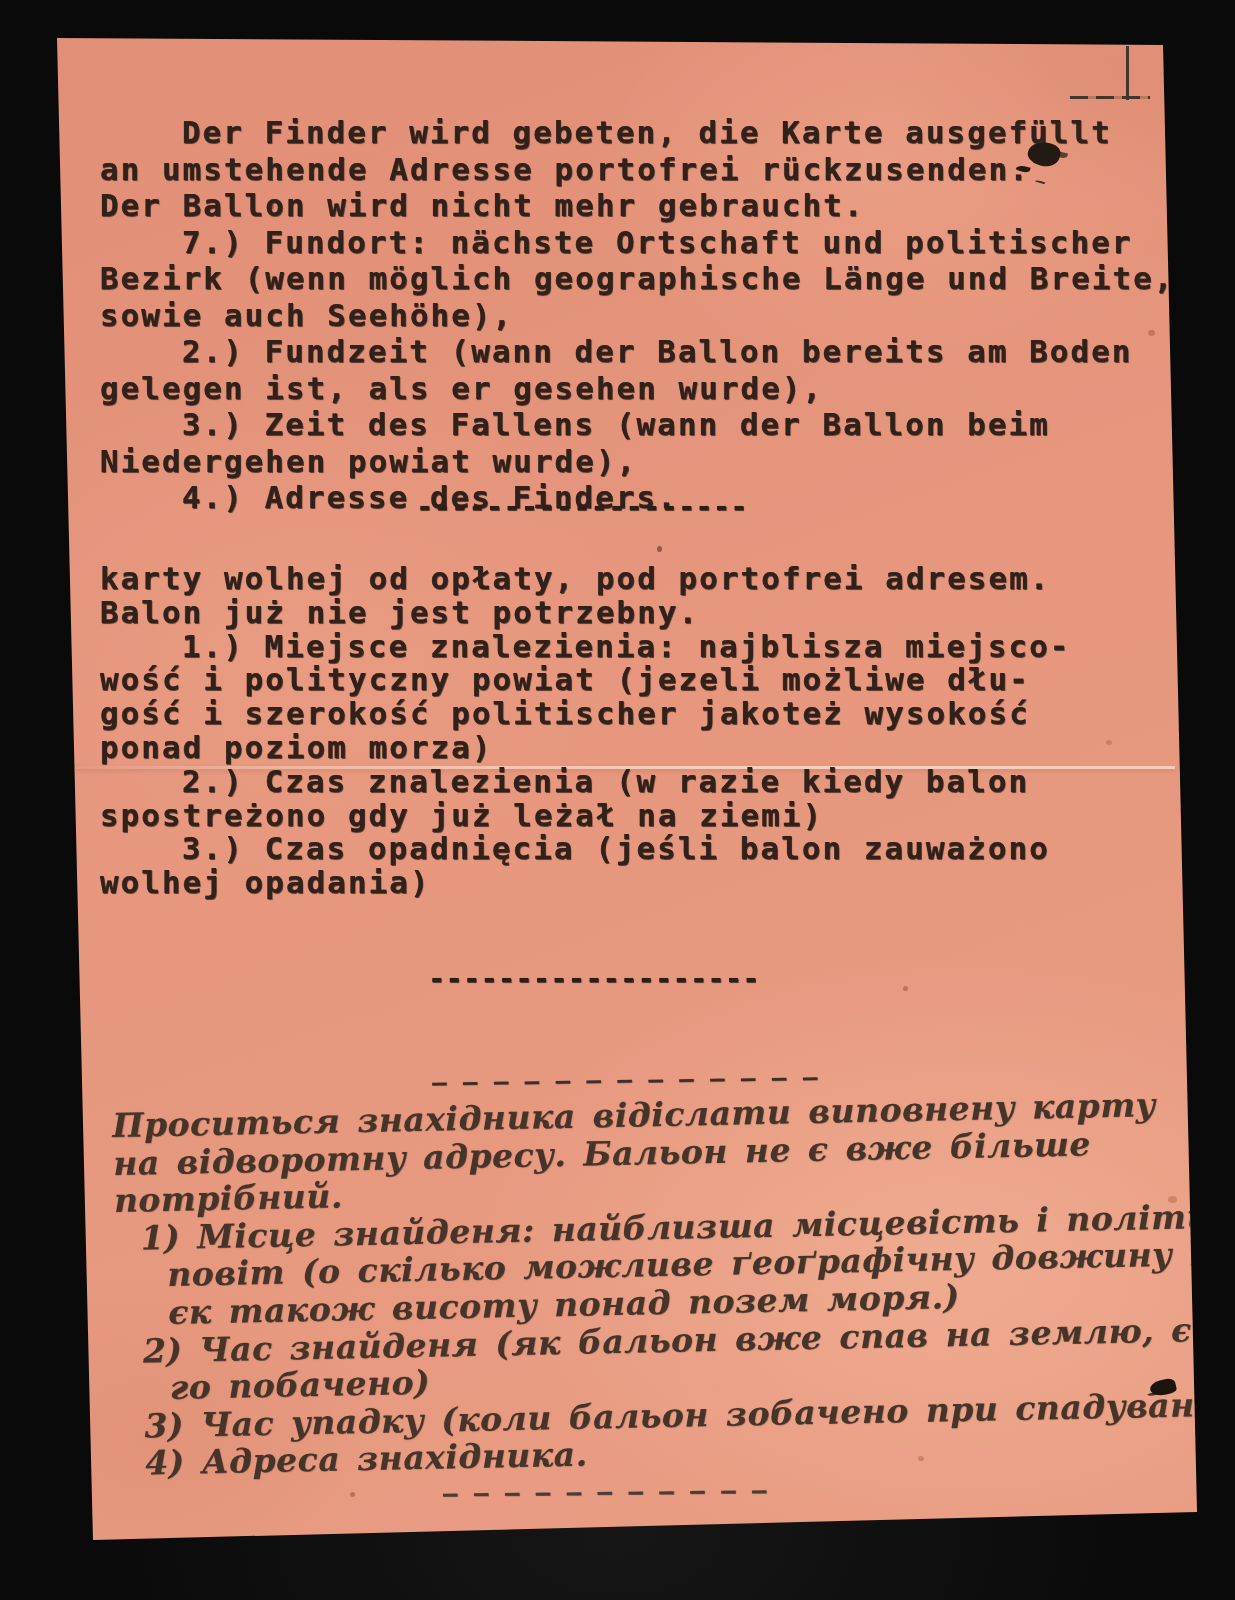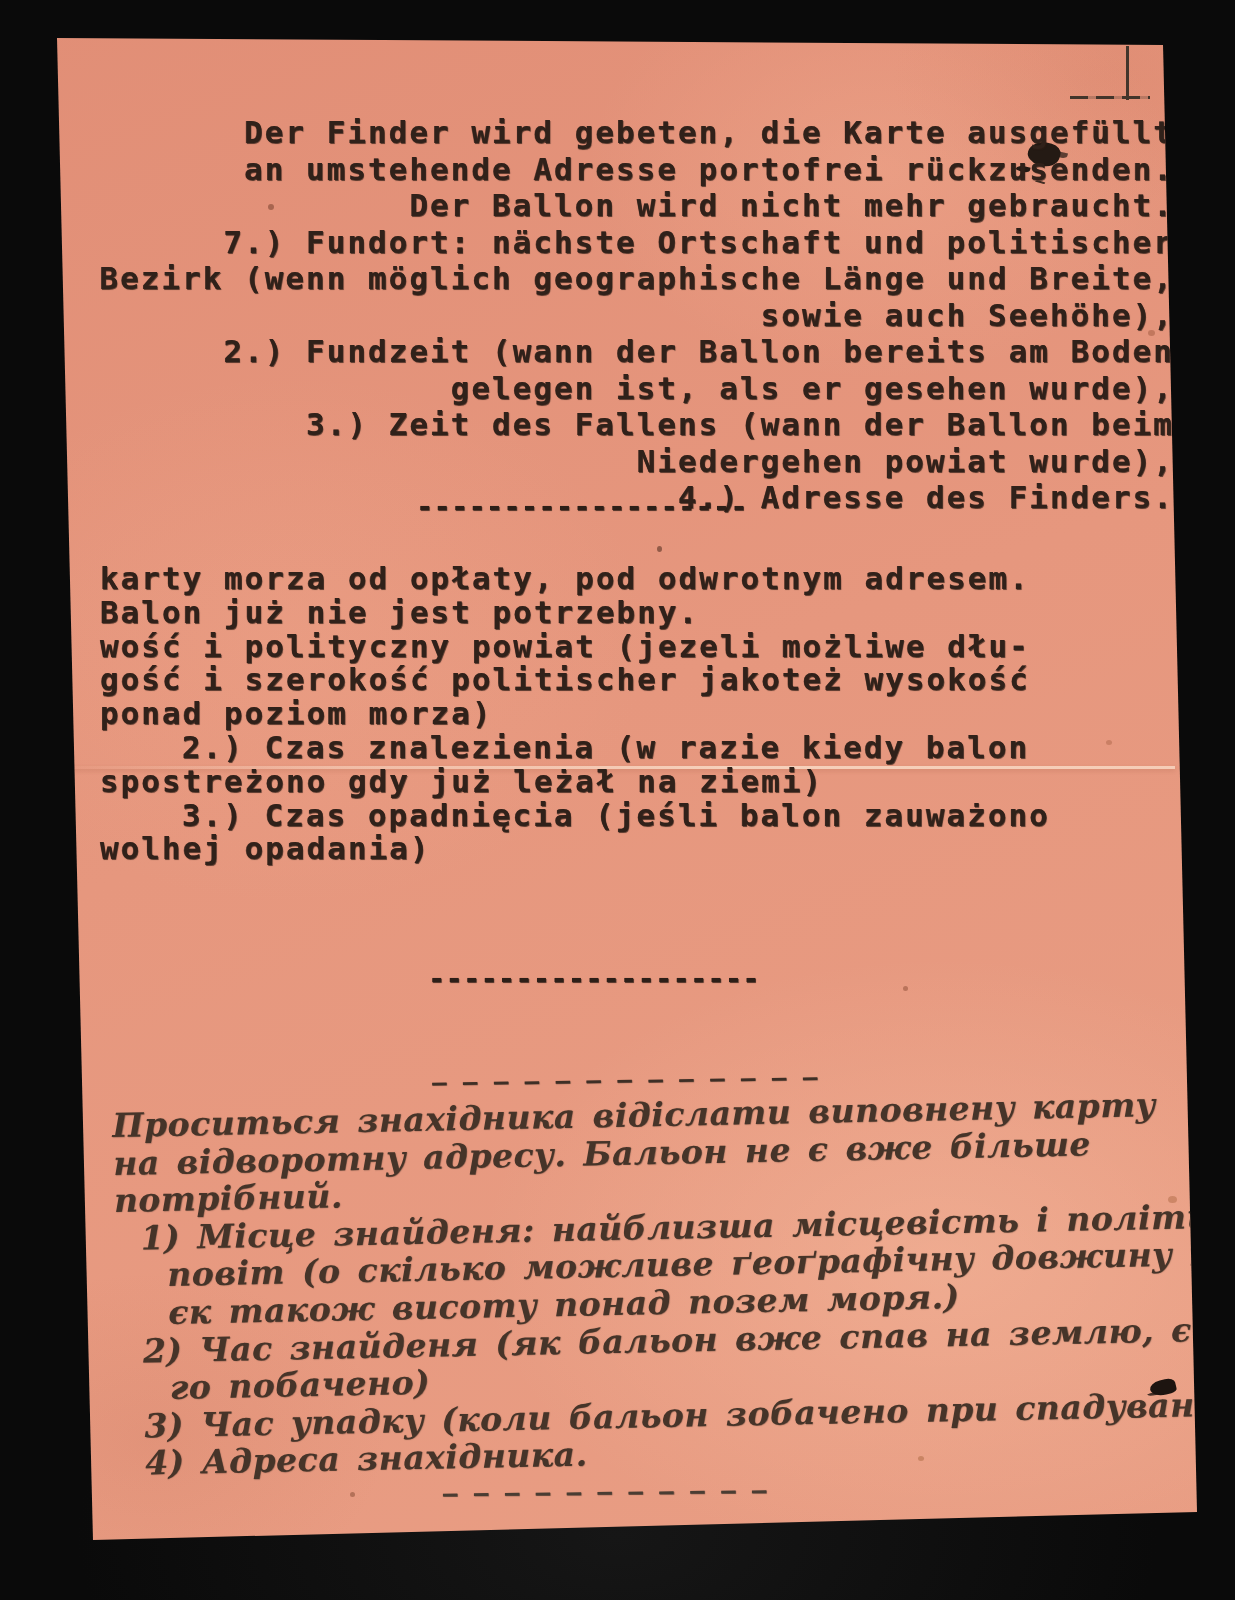--- a/index.html
+++ b/index.html
@@ -13,21 +13,21 @@
       radial-gradient(420px 300px at 880px 170px, rgba(255,195,165,.22), transparent 70%),
       radial-gradient(520px 380px at 290px 640px, rgba(250,185,155,.18), transparent 70%),
       radial-gradient(640px 420px at 940px 1260px, rgba(255,208,178,.30), transparent 72%),
       radial-gradient(340px 240px at 150px 1440px, rgba(195,108,82,.16), transparent 70%),
       radial-gradient(300px 180px at 1100px 80px, rgba(205,118,90,.18), transparent 70%),
       linear-gradient(160deg,#e18e76 0%, #e6977e 45%, #e99e84 100%);}
   
   .typed{position:absolute;color:#30211a;font-weight:bold;font-size:31px;
     letter-spacing:2px;white-space:nowrap;
     text-shadow:0.6px 0.6px 0.7px rgba(44,28,20,.75), -0.3px 0 0.5px rgba(44,28,20,.5);}
-  .block-german{left:84px;top:114px;width:1090px;text-align:right;}
+  .block-german{left:100px;top:114px;width:1090px;}
   .block-german .line{height:36.5px;}
   .block-polish{left:100px;top:560px;width:1090px;}
   .block-polish .line{height:33.8px;}
   .typed .line.ind1{padding-left:82px;}
   
   .divider{position:absolute;white-space:nowrap;}
   .typed-div{color:#2d1f18;font-weight:bold;font-size:29px;letter-spacing:0px;
     text-shadow:0.6px 0.8px 0.8px rgba(40,25,18,.8);}
   .div-german{left:416px;top:489px;}
   .div-polish{left:428px;top:961px;}
@@ -100,22 +100,23 @@
         <div class="line ind0">gelegen ist, als er gesehen wurde),</div>
         <div class="line ind1">3.) Zeit des Fallens (wann der Ballon beim</div>
         <div class="line ind0">Niedergehen powiat wurde),</div>
         <div class="line ind1">4.) Adresse des Finders.</div>
       </div>
 
     <div class="divider typed-div div-german">-------------------</div>
 
     <div class="typed block-polish">
 
-        <div class="line ind0">karty morza od opłaty, pod odwrotnym adresem.</div>
+        <div class="line ind0">karty wolhej od opłaty, pod portofrei adresem.</div>
         <div class="line ind0">Balon już nie jest potrzebny.</div>
+        <div class="line ind1">1.) Miejsce znalezienia: najblisza miejsco-</div>
         <div class="line ind0">wość i polityczny powiat (jezeli możliwe dłu-</div>
         <div class="line ind0">gość i szerokość politischer jakoteż wysokość</div>
         <div class="line ind0">ponad poziom morza)</div>
         <div class="line ind1">2.) Czas znalezienia (w razie kiedy balon</div>
         <div class="line ind0">spostreżono gdy już leżał na ziemi)</div>
         <div class="line ind1">3.) Czas opadnięcia (jeśli balon zauważono</div>
         <div class="line ind0">wolhej opadania)</div>
       </div>
 
     <div class="divider typed-div div-polish">-------------------</div>

